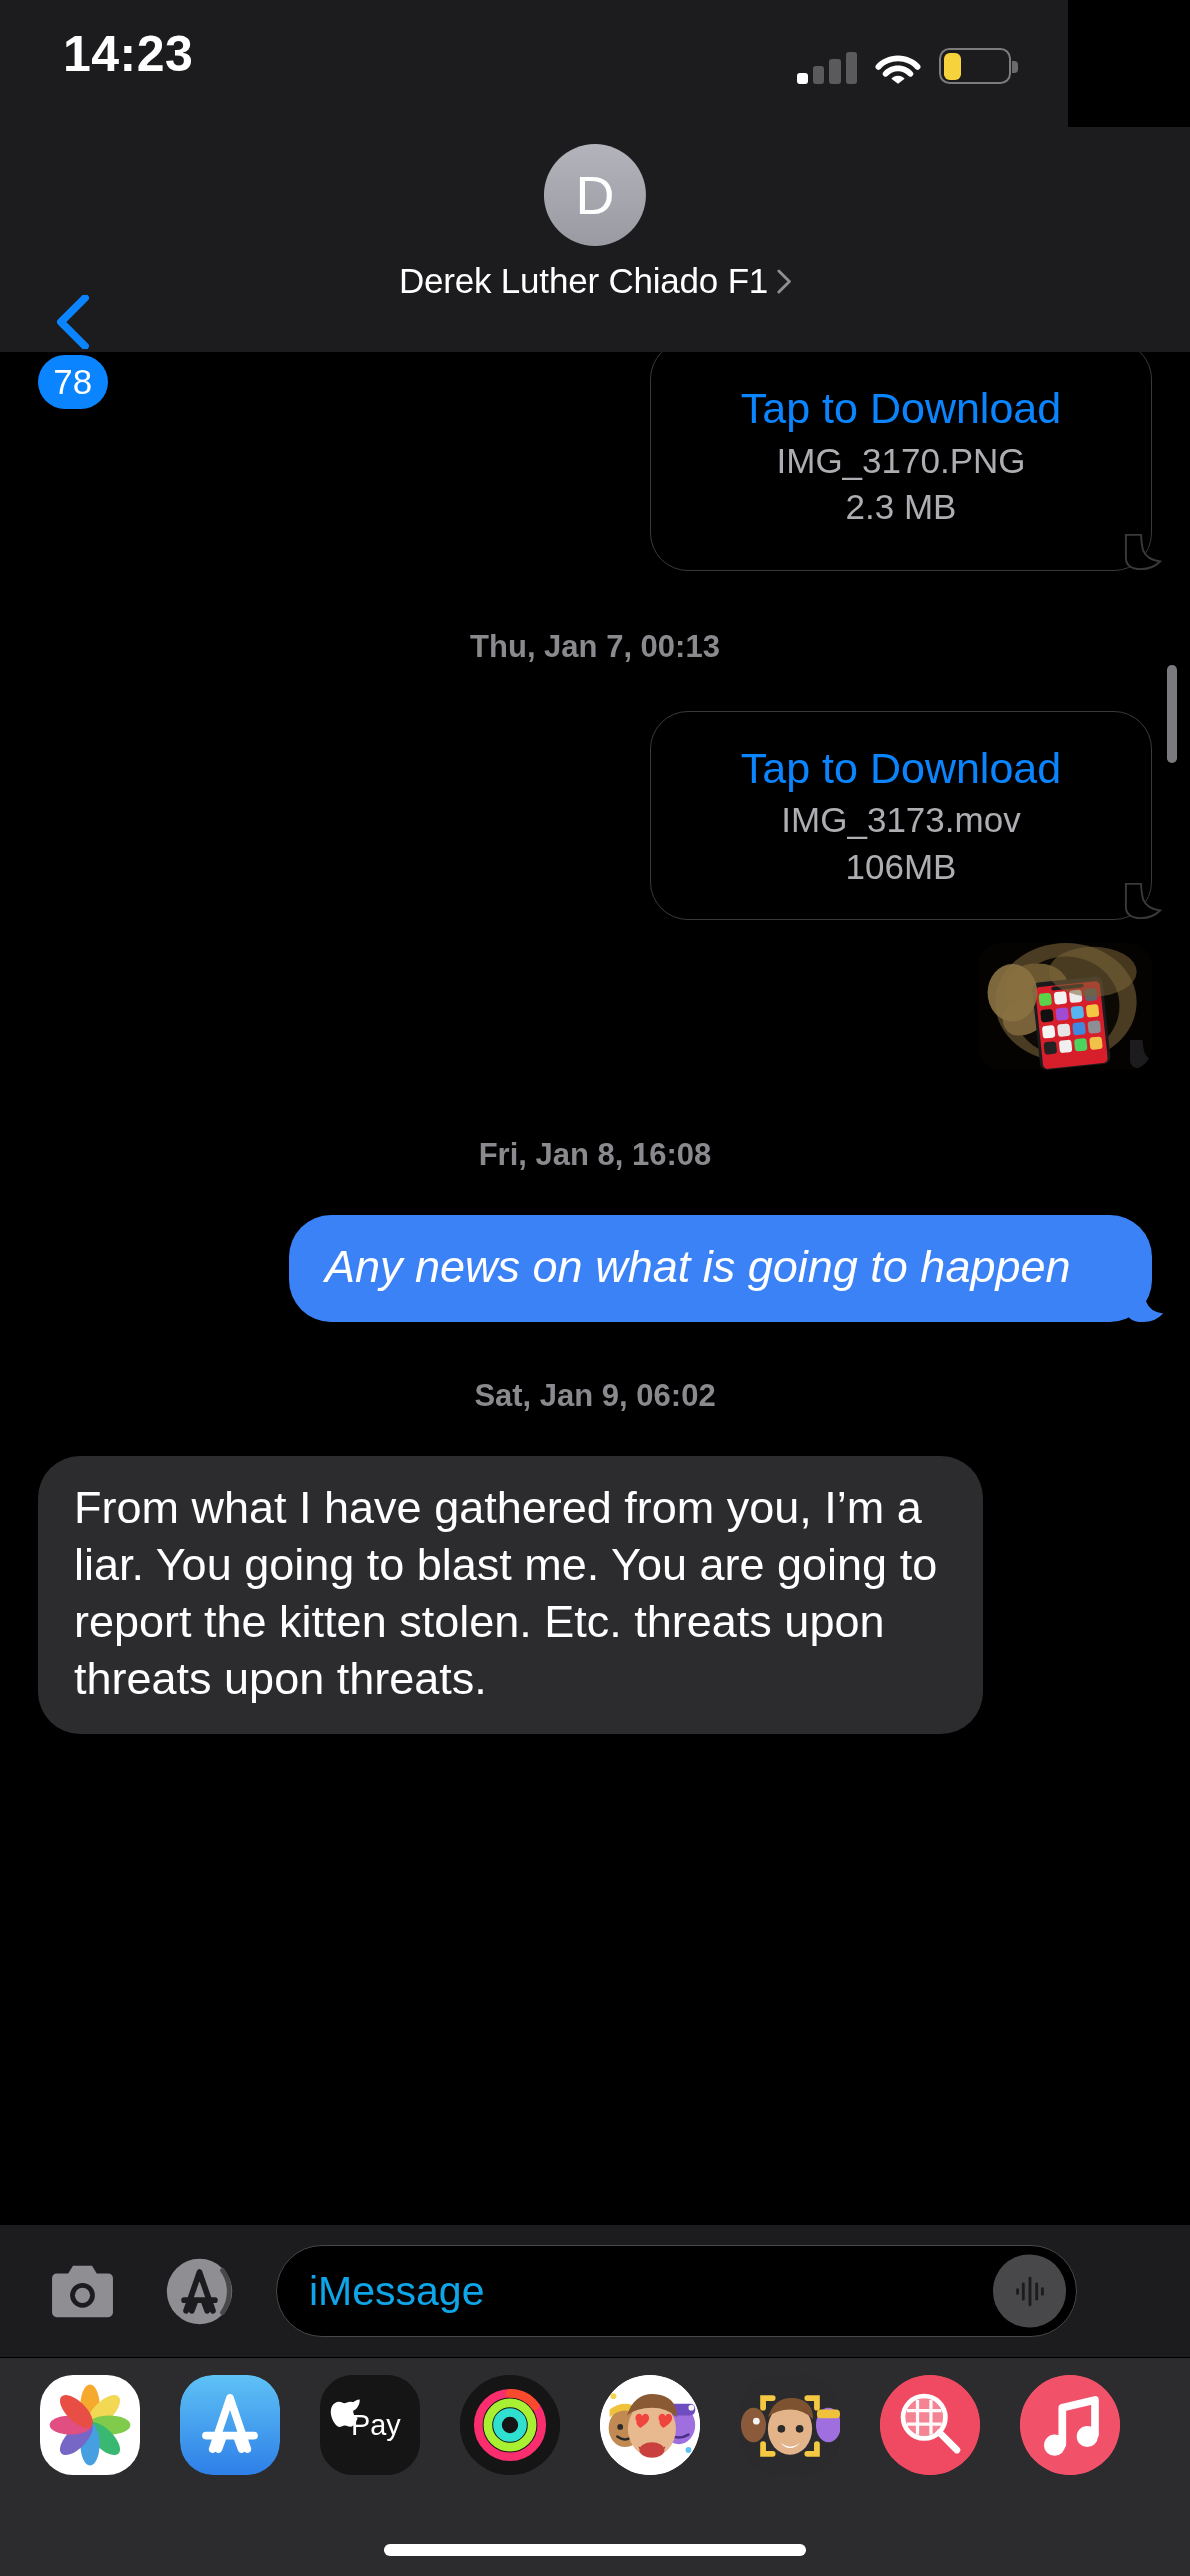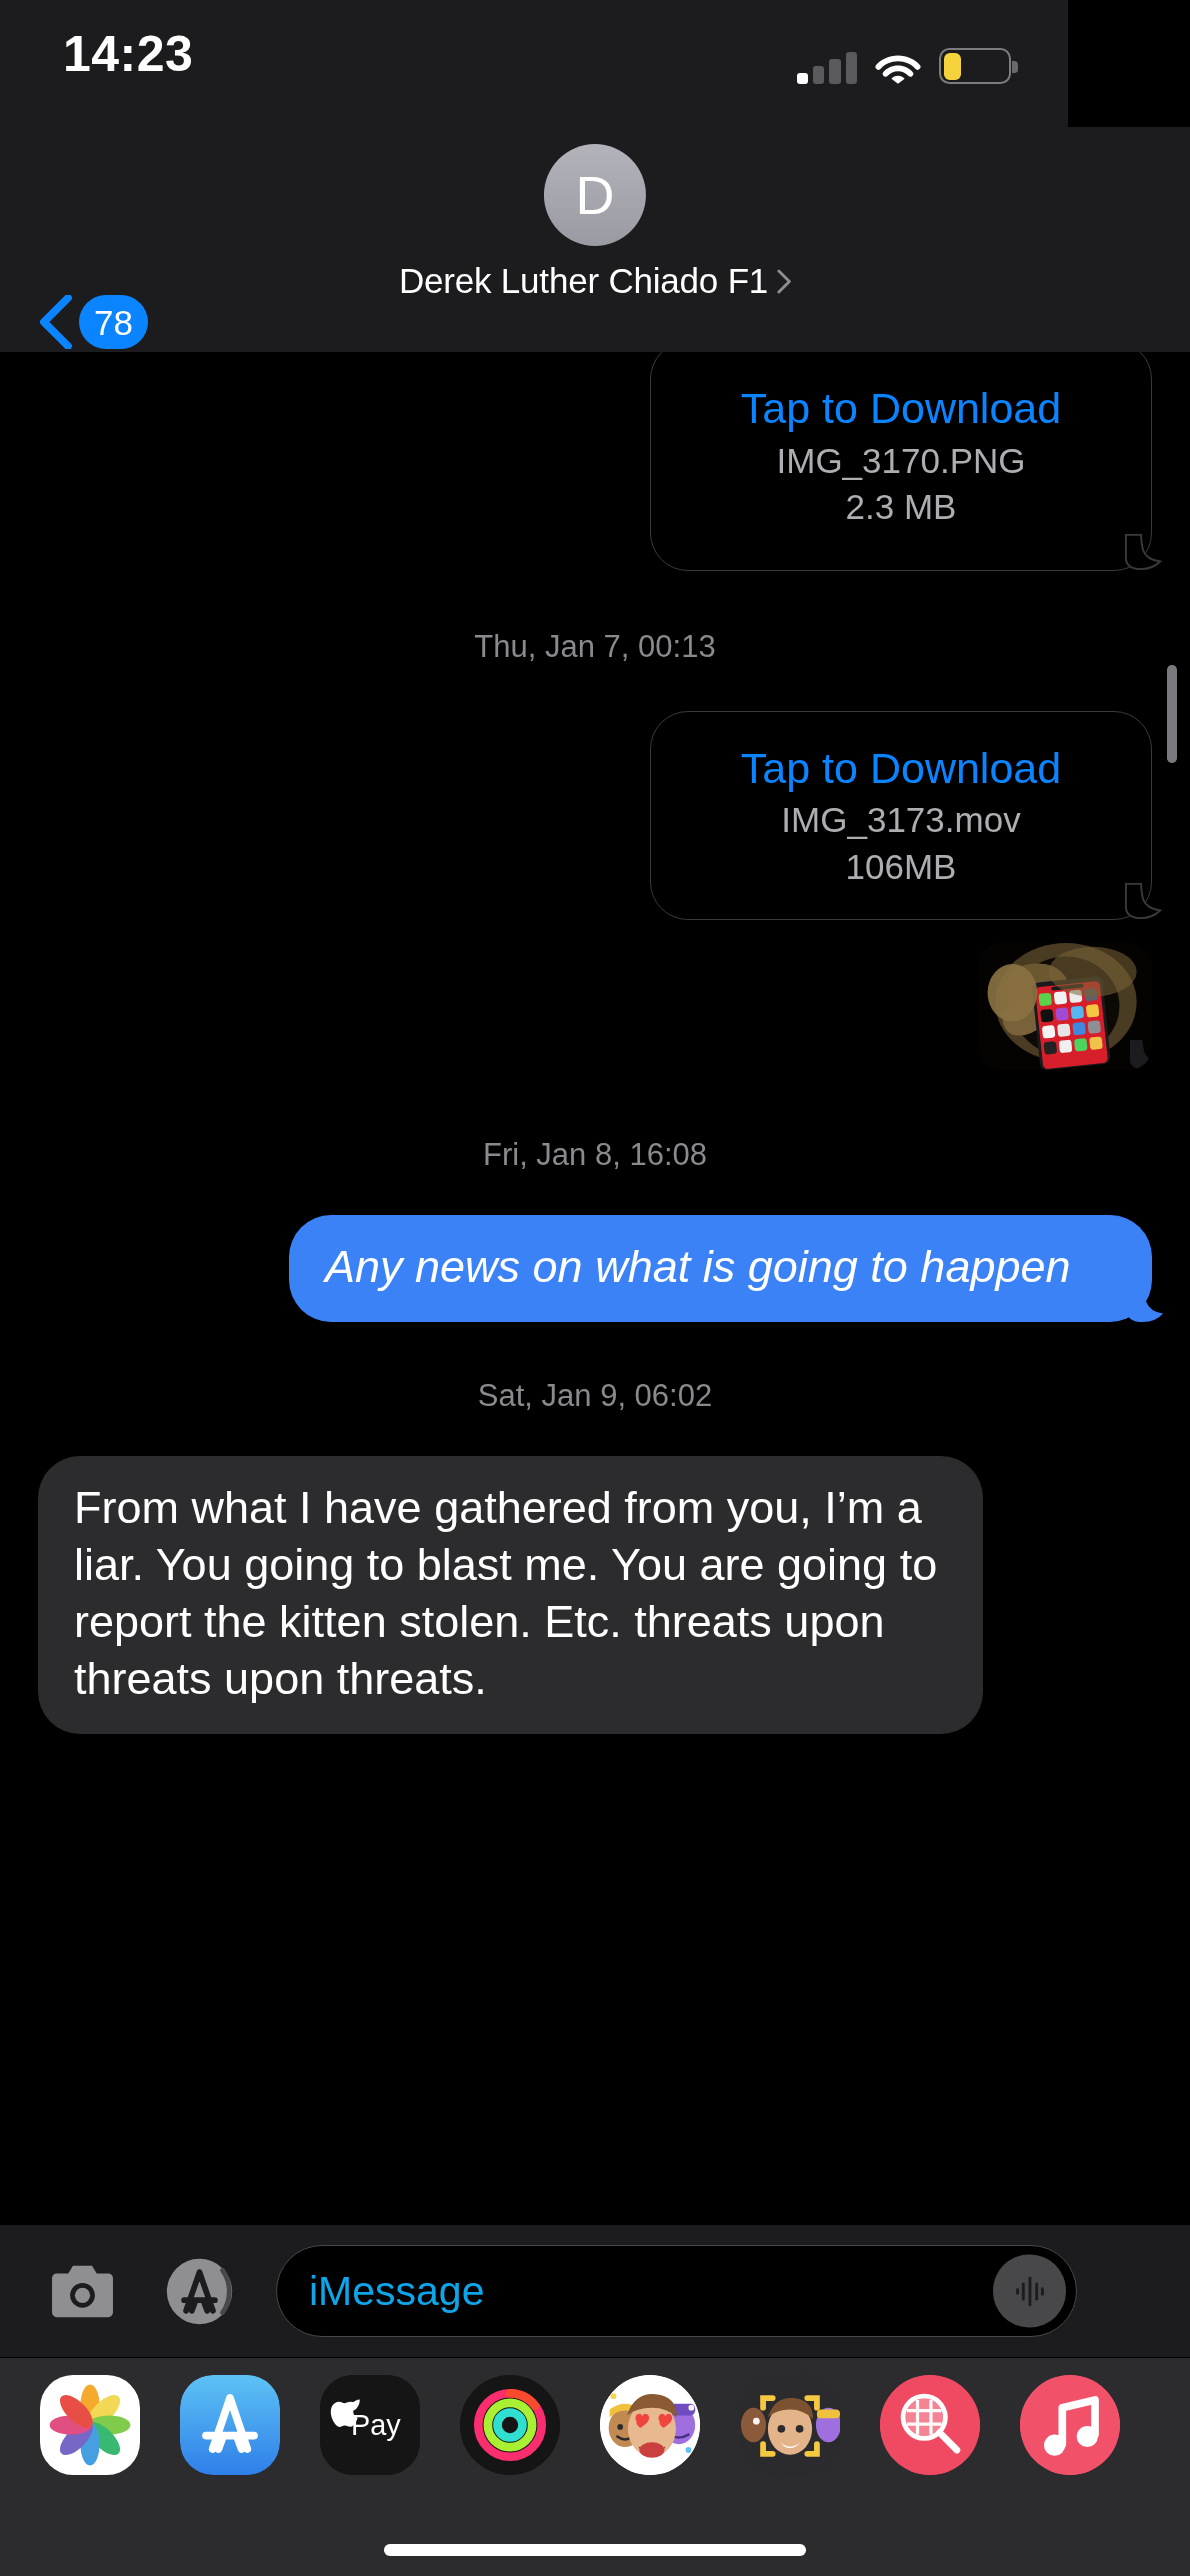--- a/index.html
+++ b/index.html
@@ -49,21 +49,21 @@
     background:#f6d33c; border-radius:5.8px;
   }
 
   
   #nav-bar {
     position:absolute; top:127px; left:0; width:1190px; height:225px;
     background:#1c1c1e; z-index:39;
   }
   #back-button {
     position:absolute; left:38px; top:168px;
-    display:flex; align-items:center; gap:5.8px; cursor:pointer;
+    display:flex; align-items:center; gap:5.8px; cursor:pointer;flex-direction:column;
   }
   #back-chevron { width:35px; height:54px; }
   #back-badge {
     min-width:59px; height:54px; padding:0 15.3px;
     background:#0a84ff; border-radius:27px;
     display:flex; align-items:center; justify-content:center;
     font-size:35px; font-weight:400; color:#fff; line-height:1;
   }
   #contact-block {
     position:absolute; left:50%; top:17px; transform:translateX(-50%);
@@ -83,21 +83,21 @@
   #conversation {
     position:absolute; top:352px; left:0; width:1190px; height:1874px;
     background:#000; overflow:hidden;
   }
   .msg-row { display:flex; width:1190px; padding:0 38px; }
   .msg-row.out { justify-content:flex-end; }
   .msg-row.in  { justify-content:flex-start; }
 
   .timestamp {
     width:1190px; text-align:center;
-    font-size:31px; color:#8a8a8e; font-weight:400;
+    font-size:31px; color:#8a8a8e; font-weight:700;
   }
 
   
   .bubble-attach {
     position:relative; width:502px; min-height:206px;
     border:1.9px solid #3a3a3c; border-radius:38px;
     background:#000; display:flex; flex-direction:column;
     align-items:center; justify-content:center; padding:29px 4px;
   }
   .bubble-attach .tail {

